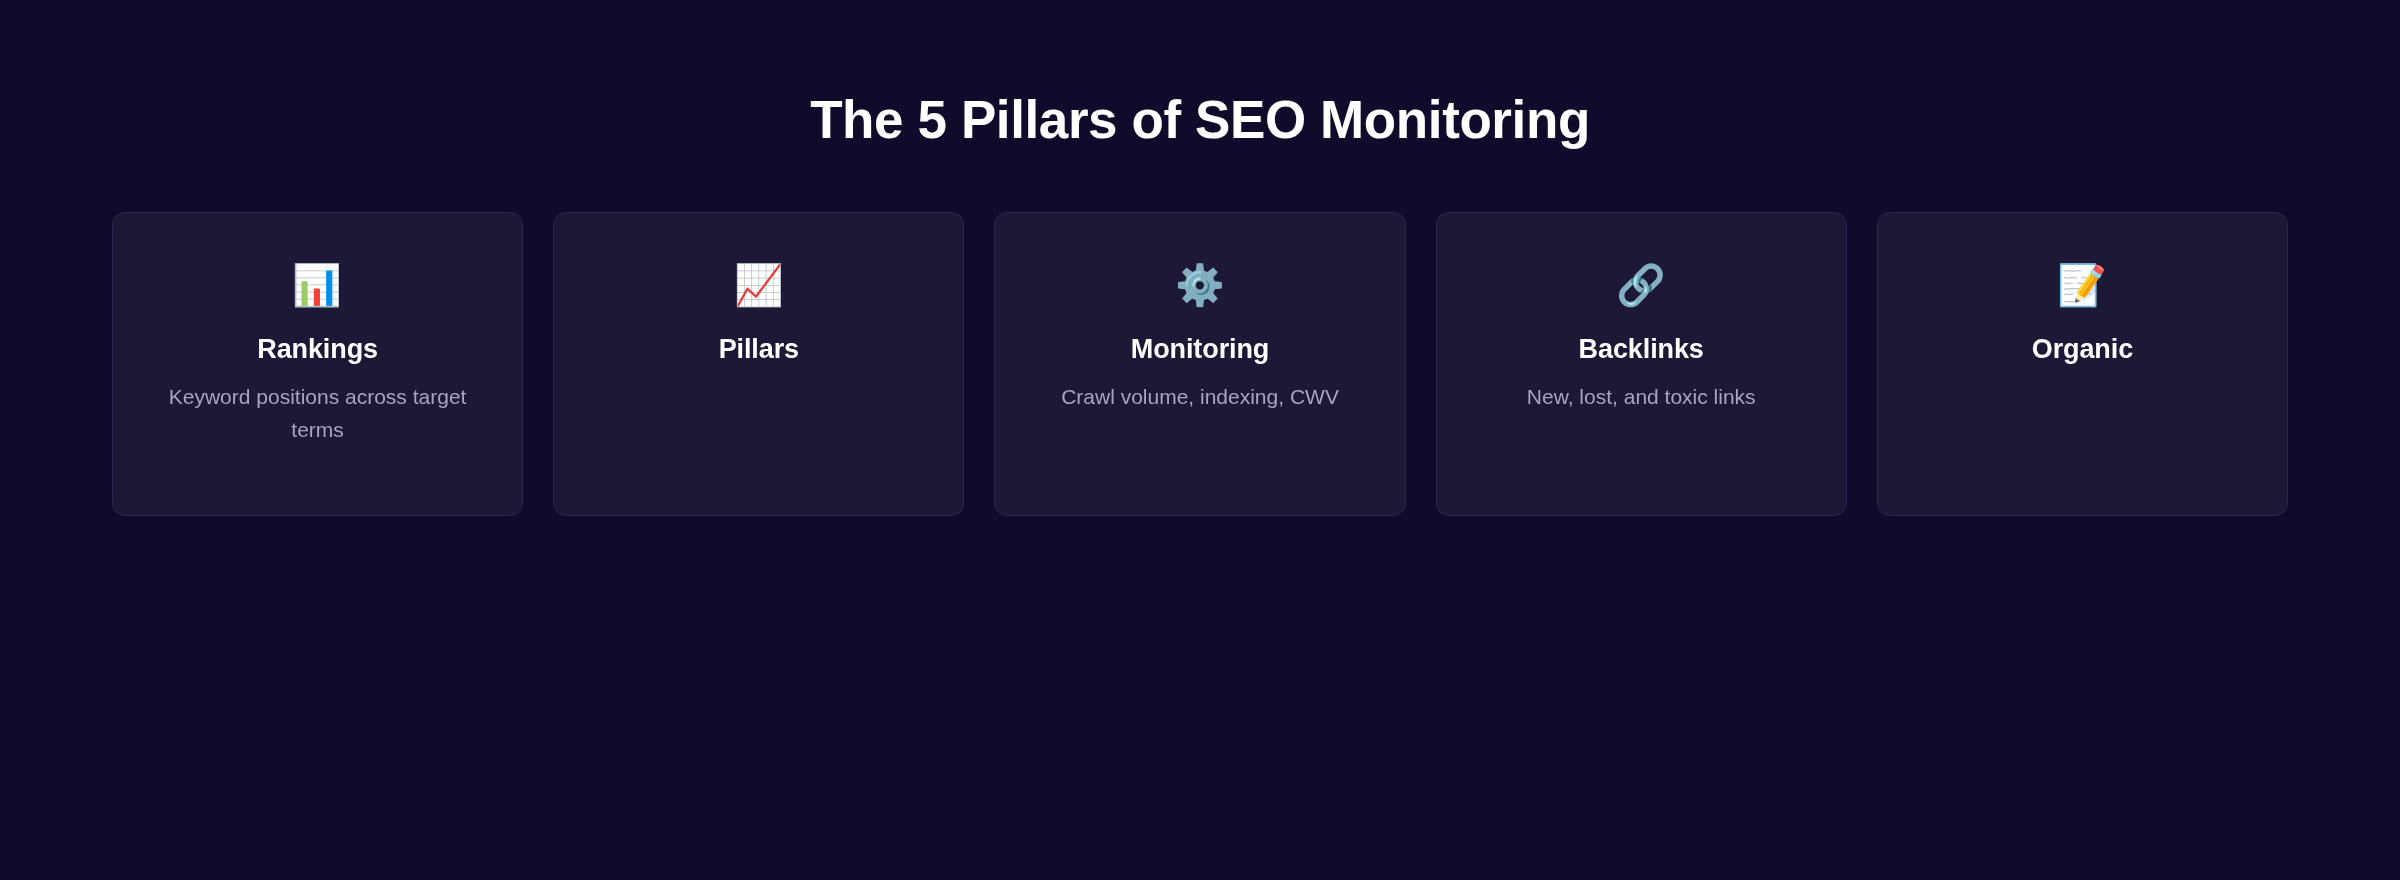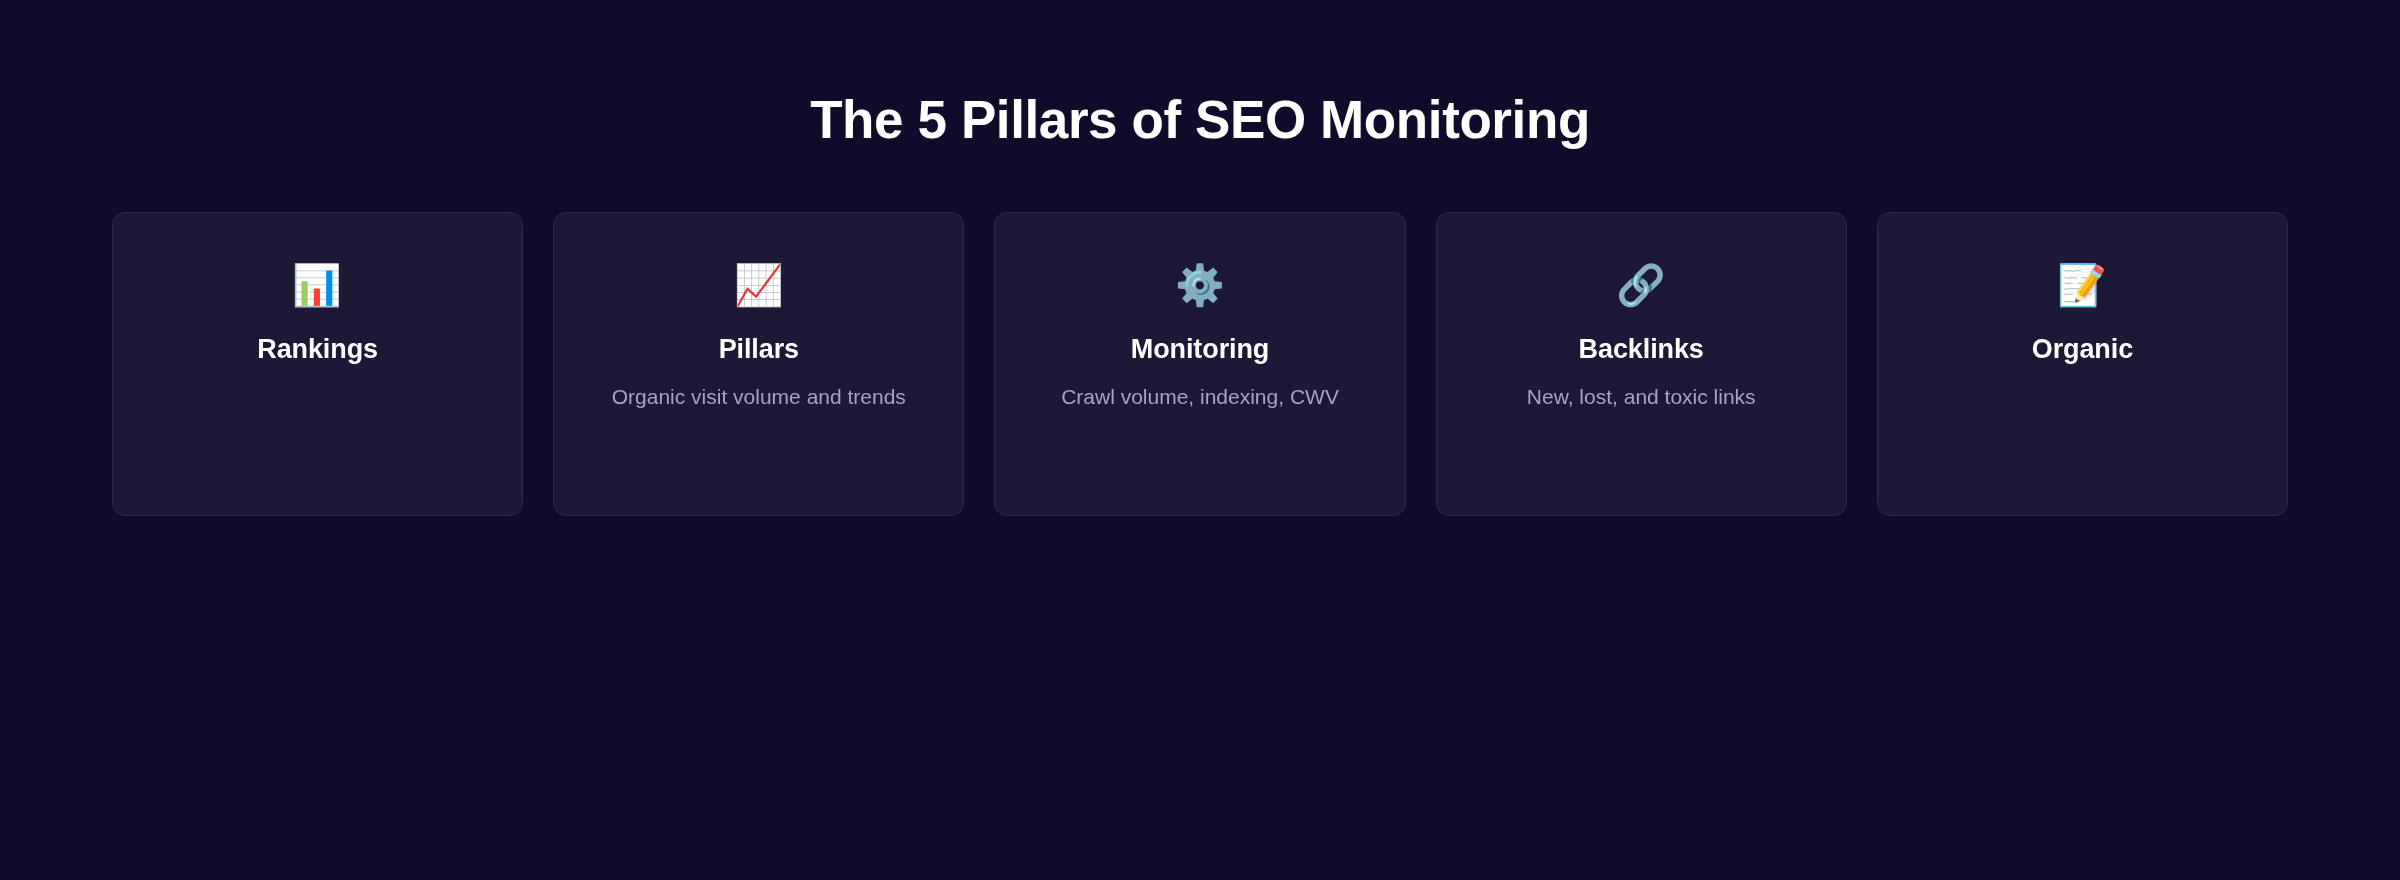--- a/index.html
+++ b/index.html
@@ -97,26 +97,26 @@
 
 <div class="page">
 
   <h1 class="section-title">The 5 Pillars of SEO Monitoring</h1>
 
   <div class="pillars-grid">
 
     <div class="pillar-card">
       <span class="pillar-icon">📊</span>
       <div class="pillar-title">Rankings</div>
+      <div class="pillar-desc">Keyword positions across target terms</div>
     </div>
 
     <div class="pillar-card">
       <span class="pillar-icon">📈</span>
       <div class="pillar-title">Pillars</div>
-      <div class="pillar-desc">Organic visit volume and trends</div>
     </div>
 
     <div class="pillar-card">
       <span class="pillar-icon">⚙️</span>
       <div class="pillar-title">Monitoring</div>
       <div class="pillar-desc">Crawl volume, indexing, CWV</div>
     </div>
 
     <div class="pillar-card">
       <span class="pillar-icon">🔗</span>

